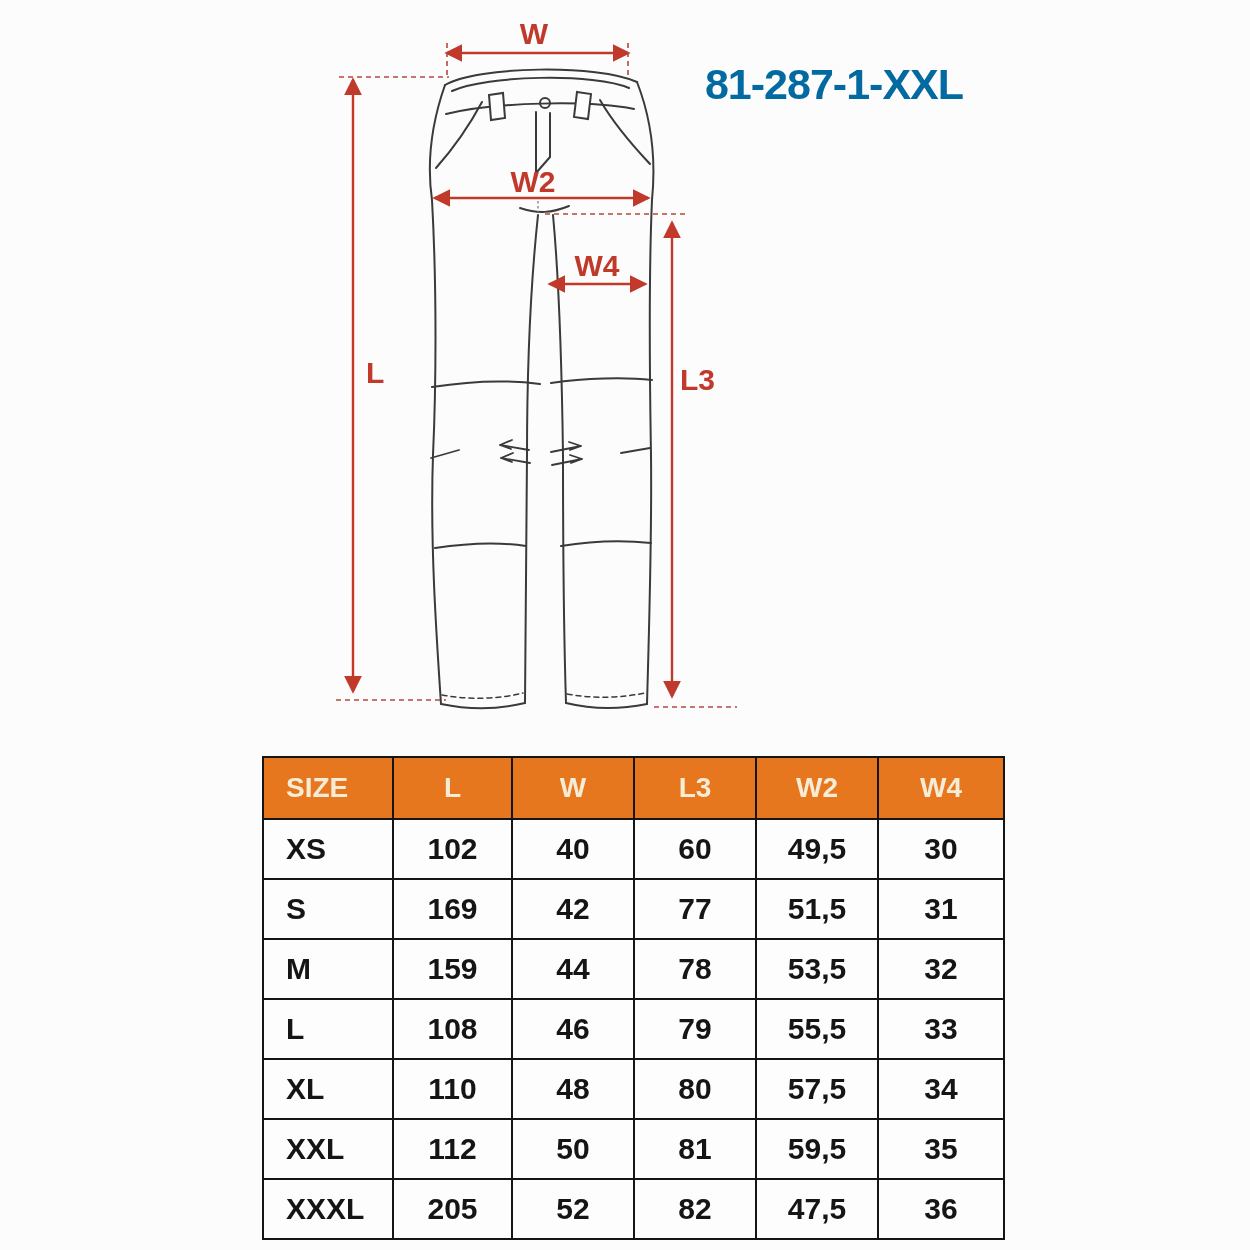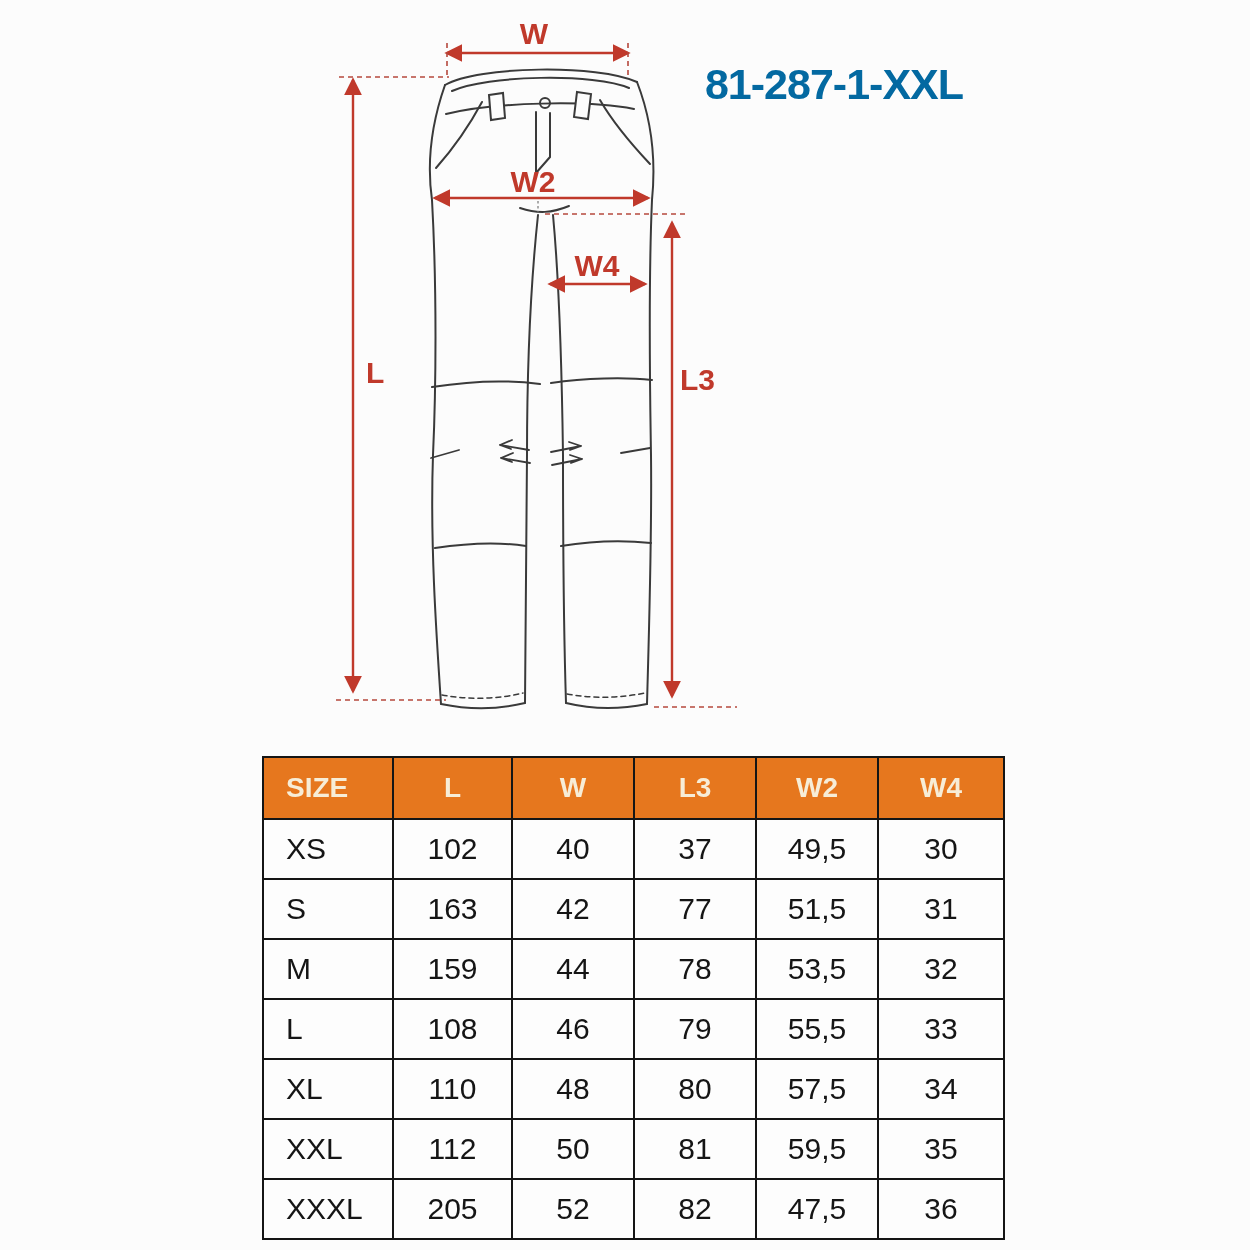--- a/index.html
+++ b/index.html
@@ -12,21 +12,21 @@
     position:absolute;left:700px;top:60px;width:268px;
     font-size:43px;font-weight:bold;color:#0369a1;letter-spacing:-1px;
     text-align:center;white-space:nowrap;
   }
   .size-table{
     position:absolute;left:262px;top:756px;width:741px;height:467px;
     border-collapse:collapse;table-layout:fixed;
     font-family:"Liberation Sans",sans-serif;
   }
   .size-table th,.size-table td{
-    border:2.5px solid #151515;overflow:hidden;white-space:nowrap;
+    border:2.5px solid #151515;overflow:hidden;white-space:nowrap;font-weight:bold;
   }
   .size-table th{
     height:58px;font-size:28px;font-weight:bold;text-align:center;margin-top:35px;
   }
   .size-table td{
     height:56px;font-size:30px;color:#151515;text-align:center;background:#fdfdfd;
   }
   .size-table th.col-size,.size-table td.col-size{text-align:left;padding-left:22px;}
   .dim-label{font-family:"Liberation Sans",sans-serif;font-weight:bold;font-size:30px;}
 </style>
@@ -129,27 +129,27 @@
         <th class="hdr" style="background: rgb(230, 119, 30); color: rgb(247, 237, 215);">L3</th>
         <th class="hdr" style="background: rgb(230, 119, 30); color: rgb(247, 237, 215);">W2</th>
         <th class="hdr" style="background: rgb(230, 119, 30); color: rgb(247, 237, 215);">W4</th>
       </tr>
     </thead>
     <tbody>
       <tr>
         <td class="col-size">XS</td>
         <td>102</td>
         <td>40</td>
-        <td>37</td>
+        <td>60</td>
         <td>49,5</td>
         <td>30</td>
       </tr>
       <tr>
         <td class="col-size">S</td>
-        <td>163</td>
+        <td>169</td>
         <td>42</td>
         <td>77</td>
         <td>51,5</td>
         <td>31</td>
       </tr>
       <tr>
         <td class="col-size">M</td>
         <td>159</td>
         <td>44</td>
         <td>78</td>

